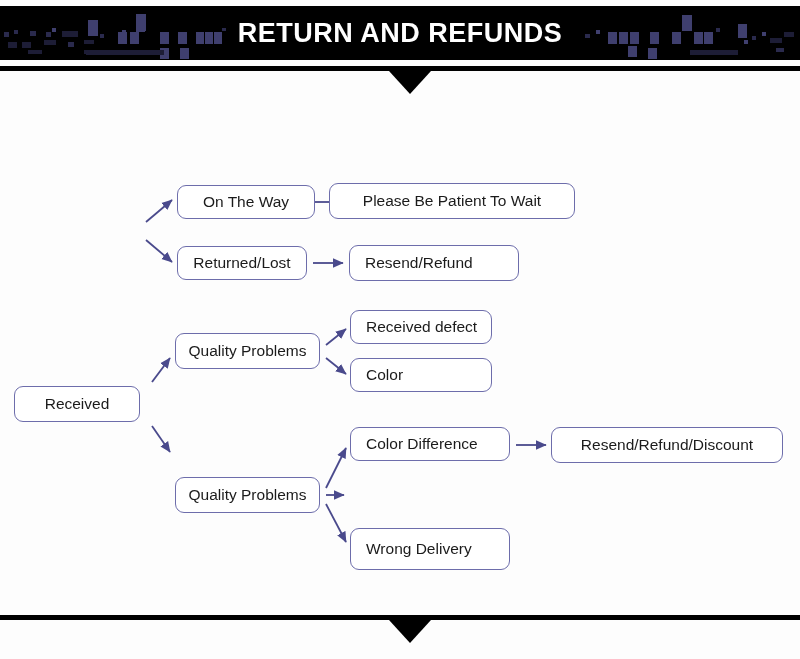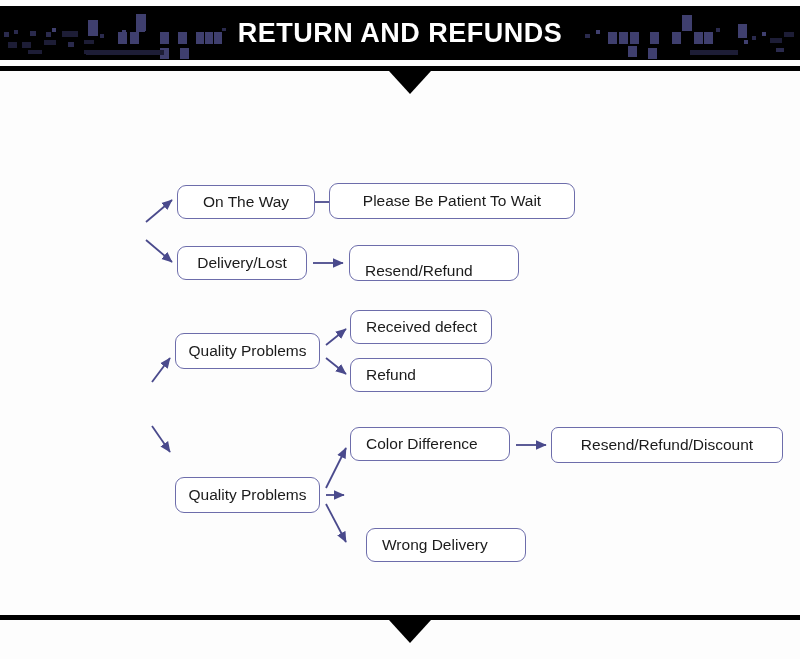--- a/index.html
+++ b/index.html
@@ -201,48 +201,51 @@
           <path d="M152,292 L170,268"></path>
           <path d="M152,336 L170,362"></path>
           <path d="M326,255 L346,239"></path>
           <path d="M326,268 L346,284"></path>
           <path d="M326,398 L346,358"></path>
           <path d="M326,405 L344,405"></path>
           <path d="M326,414 L346,452"></path>
           <path d="M516,355 L546,355"></path>
         </g>
     </svg>
-      <div class="node center" style="left: 551px; top: 337px; width: 232px; height: 36px; border-radius: 7px;">
+      <div class="node center" style="left: 551px; top: 337px; width: 232px; height: 36px;">
         <span>Resend/Refund/Discount</span>
       </div>
-      <div class="node" style="left: 366px; top: 438px; width: 160px; height: 34px;">
+      <div class="node" style="left: 350px; top: 438px; width: 160px; height: 42px;">
         <span>Wrong Delivery</span>
       </div>
       <div class="node" style="left: 350px; top: 337px; width: 160px; height: 34px;">
         <span>Color  Difference</span>
       </div>
       <div class="node center" style="left: 175px; top: 387px; width: 145px; height: 36px;">
         <span>Quality Problems</span>
       </div>
       <div class="node" style="left: 350px; top: 268px; width: 142px; height: 34px;">
-        <span>Refund</span>
+        <span>Color</span>
       </div>
       <div class="node" style="left: 350px; top: 220px; width: 142px; height: 34px;">
         <span>Received defect</span>
       </div>
       <div class="node center" style="left: 175px; top: 243px; width: 145px; height: 36px;">
         <span>Quality Problems</span>
       </div>
-      <div class="node" style="left: 349px; top: 155px; width: 170px; height: 36px; align-items: flex-end;">
+      <div class="node center" style="left: 14px; top: 296px; width: 126px; height: 36px;">
+        <span>Received</span>
+      </div>
+      <div class="node" style="left: 349px; top: 155px; width: 170px; height: 36px;">
         <span>Resend/Refund</span>
       </div>
       <div class="node center" style="left: 329px; top: 93px; width: 246px; height: 36px;">
         <span>Please Be Patient To Wait</span>
       </div>
       <div class="node center" style="left: 177px; top: 156px; width: 130px; height: 34px;">
-        <span>Delivery/Lost</span>
+        <span>Returned/Lost</span>
       </div>
       <div class="node center" style="left: 177px; top: 95px; width: 138px; height: 34px;">
         <span>On  The  Way</span>
       </div>
   </div>
 
 </div>
 
 </body></html>

